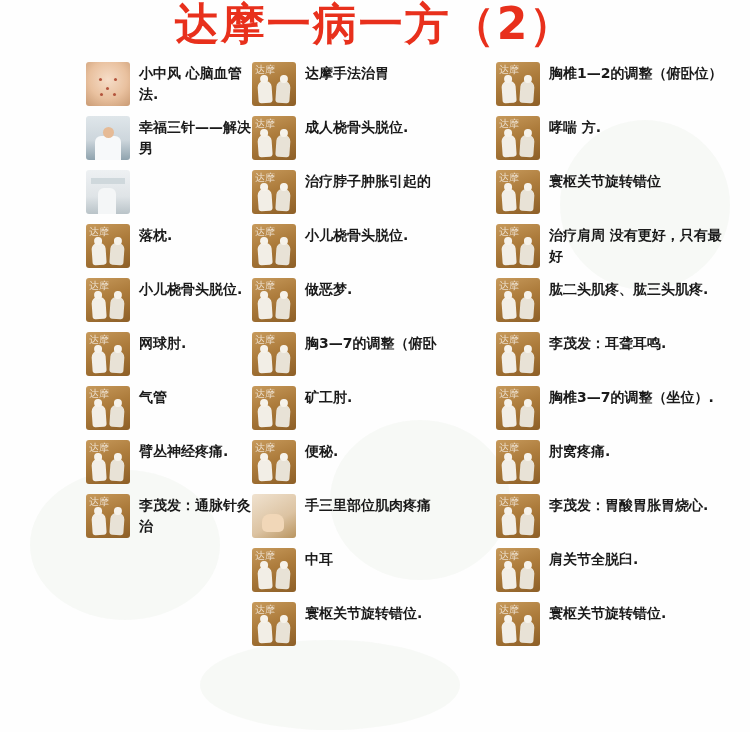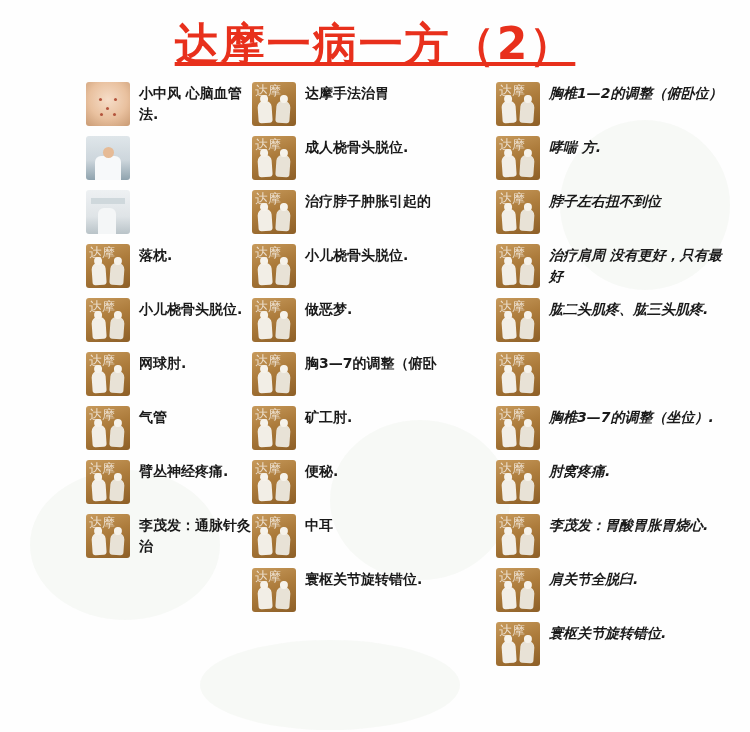--- a/index.html
+++ b/index.html
@@ -28,29 +28,28 @@
     opacity: .7;
   }
   .wm1 { left: 30px;  top: 470px; width: 190px; height: 150px; }
   .wm2 { left: 330px; top: 420px; width: 180px; height: 160px; }
   .wm3 { left: 560px; top: 120px; width: 170px; height: 170px; }
   .wm4 { left: 200px; top: 640px; width: 260px; height: 90px;  }
 
   #title {
     position: relative;
     text-align: center;
-    padding-top: 20px;
+    padding-top: 0;
     font-family: "DejaVu Sans", sans-serif;
     font-size: 44px;
     font-weight: bold;
     color: #e8301c;
     letter-spacing: 2px;
     line-height: 1.1;
     white-space: nowrap;
-    text-decoration: underline;
   }
 
   #columns {
     position: relative;
     display: flex;
     padding: 14px 8px 0 8px;
     box-sizing: border-box;
     align-items: flex-start;
   }
   .column {
@@ -75,21 +74,21 @@
     position: relative;
     background: #b98a4c;
   }
   
   .thumb.brown {
     background: linear-gradient(160deg,#c79a5c 0%,#ad7c3c 45%,#8d5f27 100%);
   }
   .thumb.brown .wm-text {
     position: absolute;
     top: 2px; left: 3px;
-    font-size: 13px;
+    font-size: 10px;
     color: rgba(255,255,255,.72);
     font-family: "DejaVu Sans", sans-serif;
     line-height: 1.1;
   }
   .thumb.brown .fig {
     position: absolute;
     bottom: 3px;
     width: 14px;
     height: 22px;
     background: #f2eee6;
@@ -149,21 +148,21 @@
   .label {
     margin-left: 9px;
     font-family: "DejaVu Sans", sans-serif;
     font-size: 14px;
     font-weight: bold;
     color: #1a1a1a;
     line-height: 21px;
     padding-top: 1px;
     max-width: 170px;
   }
-  .col-2 .label { max-width: 186px; font-style: italic; }
+  .col-2 .label { max-width: 186px; }
   .col-1 .label { max-width: 176px; }
 </style>
 </head>
 <body>
 
 <div id="page">
   <div class="watermark wm1"></div>
   <div class="watermark wm2"></div>
   <div class="watermark wm3"></div>
   <div class="watermark wm4"></div>
@@ -180,20 +179,21 @@
             <span class="dot d4"></span>
             <span class="dot d5"></span>
           </div>
           <div class="label">小中风  心脑血管法.</div>
         </div>
         <div class="item">
           <div class="thumb photo-doctor">
             <span class="coat"></span>
             <span class="head"></span>
           </div>
+          <div class="label">幸福三针——解决男</div>
         </div>
         <div class="item">
           <div class="thumb photo-room">
             <span class="bar"></span>
             <span class="person"></span>
           </div>
         </div>
         <div class="item">
           <div class="thumb brown">
             <span class="wm-text">达摩</span>
@@ -302,20 +302,26 @@
         </div>
         <div class="item">
           <div class="thumb brown">
             <span class="wm-text">达摩</span>
             <span class="fig left"></span>
             <span class="fig right"></span>
           </div>
           <div class="label">便秘.</div>
         </div>
         <div class="item">
+          <div class="thumb photo-hand">
+            <span class="palm"></span>
+          </div>
+          <div class="label">手三里部位肌肉疼痛</div>
+        </div>
+        <div class="item">
           <div class="thumb brown">
             <span class="wm-text">达摩</span>
             <span class="fig left"></span>
             <span class="fig right"></span>
           </div>
           <div class="label">中耳</div>
         </div>
         <div class="item">
           <div class="thumb brown">
             <span class="wm-text">达摩</span>
@@ -341,21 +347,21 @@
             <span class="fig right"></span>
           </div>
           <div class="label">哮喘   方.</div>
         </div>
         <div class="item">
           <div class="thumb brown">
             <span class="wm-text">达摩</span>
             <span class="fig left"></span>
             <span class="fig right"></span>
           </div>
-          <div class="label">脖子左右扭不到位</div>
+          <div class="label">寰枢关节旋转错位</div>
         </div>
         <div class="item">
           <div class="thumb brown">
             <span class="wm-text">达摩</span>
             <span class="fig left"></span>
             <span class="fig right"></span>
           </div>
           <div class="label">治疗肩周   没有更好，只有最好</div>
         </div>
         <div class="item">
@@ -365,20 +371,21 @@
             <span class="fig right"></span>
           </div>
           <div class="label">肱二头肌疼、肱三头肌疼.</div>
         </div>
         <div class="item">
           <div class="thumb brown">
             <span class="wm-text">达摩</span>
             <span class="fig left"></span>
             <span class="fig right"></span>
           </div>
+          <div class="label">李茂发：耳聋耳鸣.</div>
         </div>
         <div class="item">
           <div class="thumb brown">
             <span class="wm-text">达摩</span>
             <span class="fig left"></span>
             <span class="fig right"></span>
           </div>
           <div class="label">胸椎3—7的调整（坐位）.</div>
         </div>
         <div class="item">

